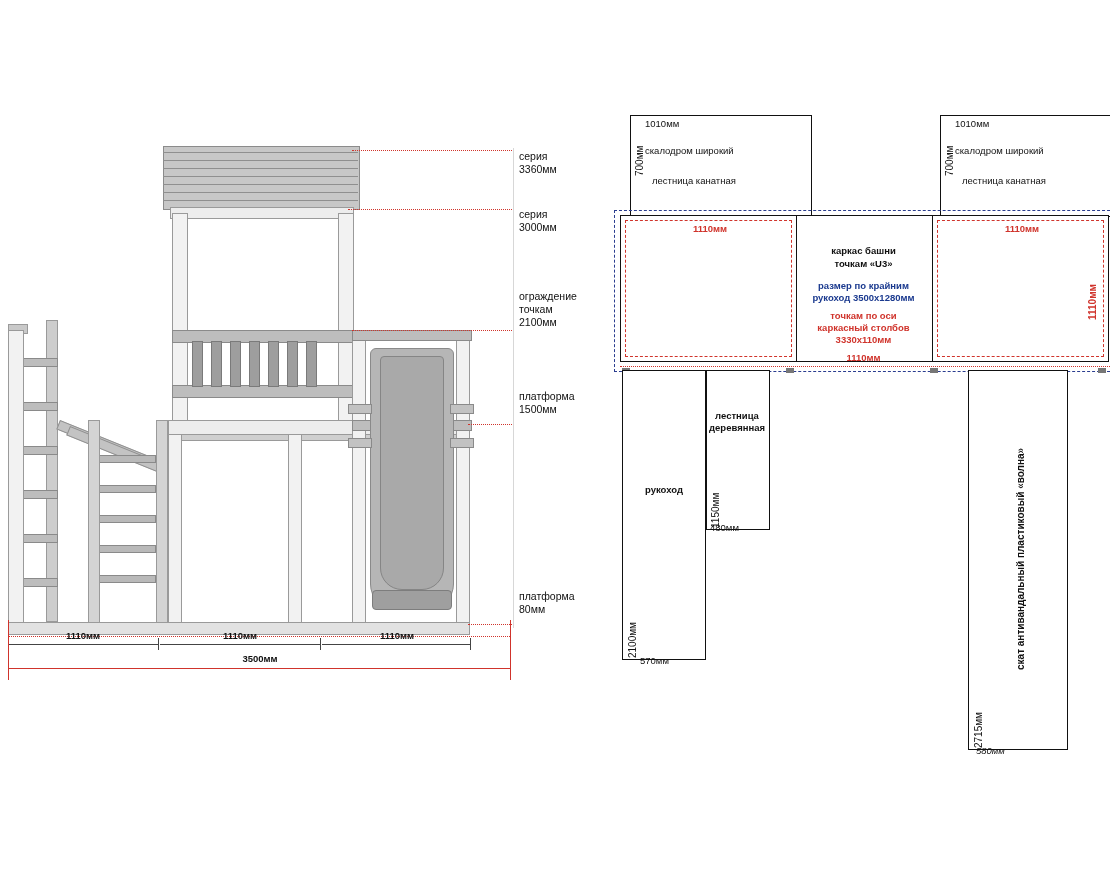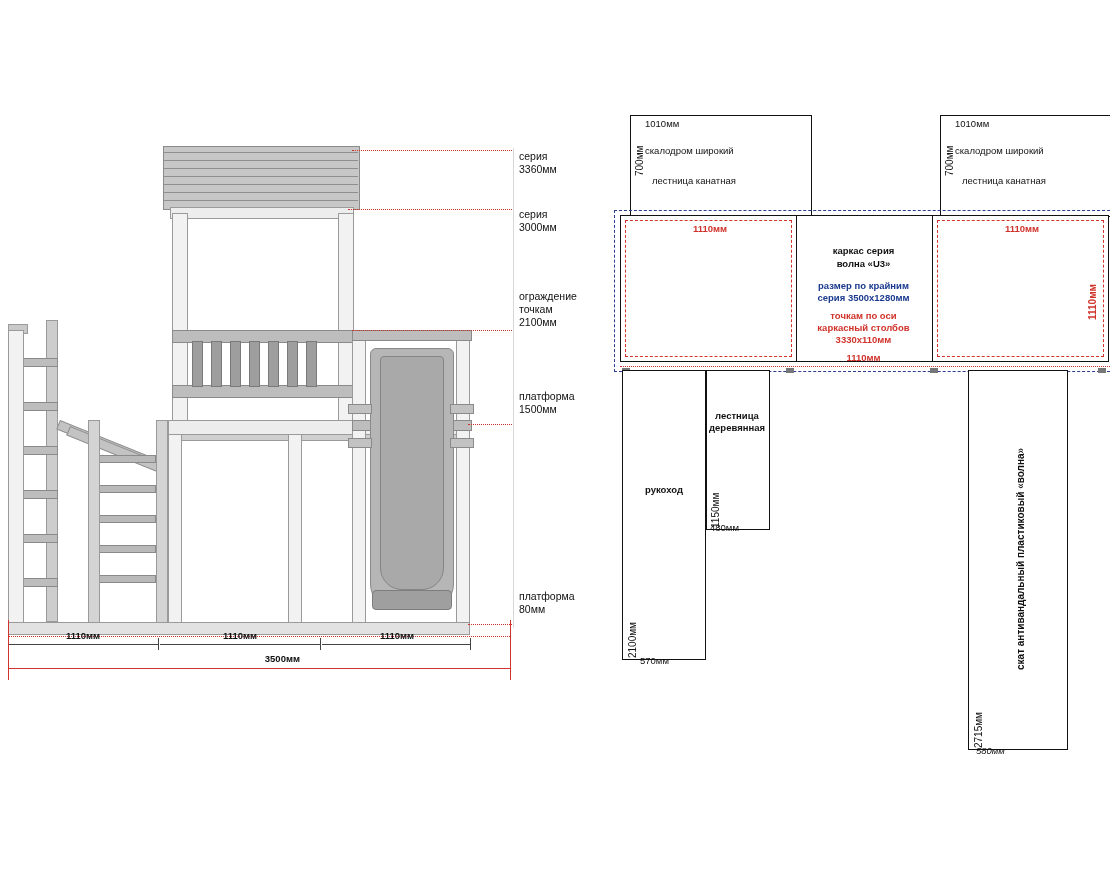--- a/index.html
+++ b/index.html
@@ -138,43 +138,43 @@
     <div class="tickv" style="left:320px;top:638px;height:12px;"></div>
     <div class="lblsm bold center" style="left:205px;top:630px;width:70px;">1110мм</div>
 
     <div class="dimline" style="left:322px;top:644px;width:148px;height:1px;"></div>
     <div class="tickv" style="left:470px;top:638px;height:12px;"></div>
     <div class="lblsm bold center" style="left:362px;top:630px;width:70px;">1110мм</div>
 
     <div class="dimline red" style="left:8px;top:668px;width:502px;height:1px;"></div>
     <div class="tickv red" style="left:8px;top:662px;height:12px;"></div>
     <div class="tickv red" style="left:510px;top:662px;height:12px;"></div>
-    <div class="lblsm bold center" style="left:220px;top:653px;width:80px;text-align:right;">3500мм</div>
+    <div class="lblsm bold center" style="left:220px;top:653px;width:80px;">3500мм</div>
 
     <div class="abs" style="left:8px;top:620px;width:1px;height:60px;background:#d0342c;"></div>
     <div class="abs" style="left:510px;top:620px;width:1px;height:60px;background:#d0342c;"></div>
   </div>
 
   <div class="abs" style="left:600px;top:90px;width:510px;height:700px;">
 
     <div class="box" style="left:30px;top:25px;width:180px;height:100px;"></div>
     <div class="vtext" style="left:34px;top:30px;height:56px;">700мм</div>
     <div class="lblsm" style="left:45px;top:28px;">1010мм</div>
     <div class="lblsm" style="left:45px;top:55px;">скалодром широкий</div>
     <div class="lblsm" style="left:52px;top:85px;">лестница канатная</div>
 
     <div class="box" style="left:20px;top:125px;width:175px;height:145px;"></div>
     <div class="dashbox" style="left:25px;top:130px;width:165px;height:135px;"></div>
     <div class="lblsm bold lblred center" style="left:60px;top:133px;width:100px;color:#d0342c;">1110мм</div>
 
     <div class="box" style="left:196px;top:125px;width:135px;height:145px;"></div>
-    <div class="lblsm bold center" style="left:201px;top:155px;width:125px;">каркас серия</div>
-    <div class="lblsm bold center" style="left:201px;top:168px;width:125px;">волна «U3»</div>
+    <div class="lblsm bold center" style="left:201px;top:155px;width:125px;">каркас башни</div>
+    <div class="lblsm bold center" style="left:201px;top:168px;width:125px;">точкам «U3»</div>
     <div class="lblsm bold center lblblue" style="left:198px;top:190px;width:131px;color:#1b3a8f;">размер по крайним</div>
-    <div class="lblsm bold center lblblue" style="left:198px;top:202px;width:131px;color:#1b3a8f;">серия 3500x1280мм</div>
+    <div class="lblsm bold center lblblue" style="left:198px;top:202px;width:131px;color:#1b3a8f;">рукоход 3500x1280мм</div>
     <div class="lblsm bold center lblred" style="left:198px;top:220px;width:131px;color:#d0342c;">точкам по оси</div>
     <div class="lblsm bold center lblred" style="left:198px;top:232px;width:131px;color:#d0342c;">каркасный столбов</div>
     <div class="lblsm bold center lblred" style="left:198px;top:244px;width:131px;color:#d0342c;">3330x110мм</div>
 
     <div class="box" style="left:340px;top:25px;width:180px;height:100px;"></div>
     <div class="vtext" style="left:344px;top:30px;height:56px;">700мм</div>
     <div class="lblsm" style="left:355px;top:28px;">1010мм</div>
     <div class="lblsm" style="left:355px;top:55px;">скалодром широкий</div>
     <div class="lblsm" style="left:362px;top:85px;">лестница канатная</div>
 

